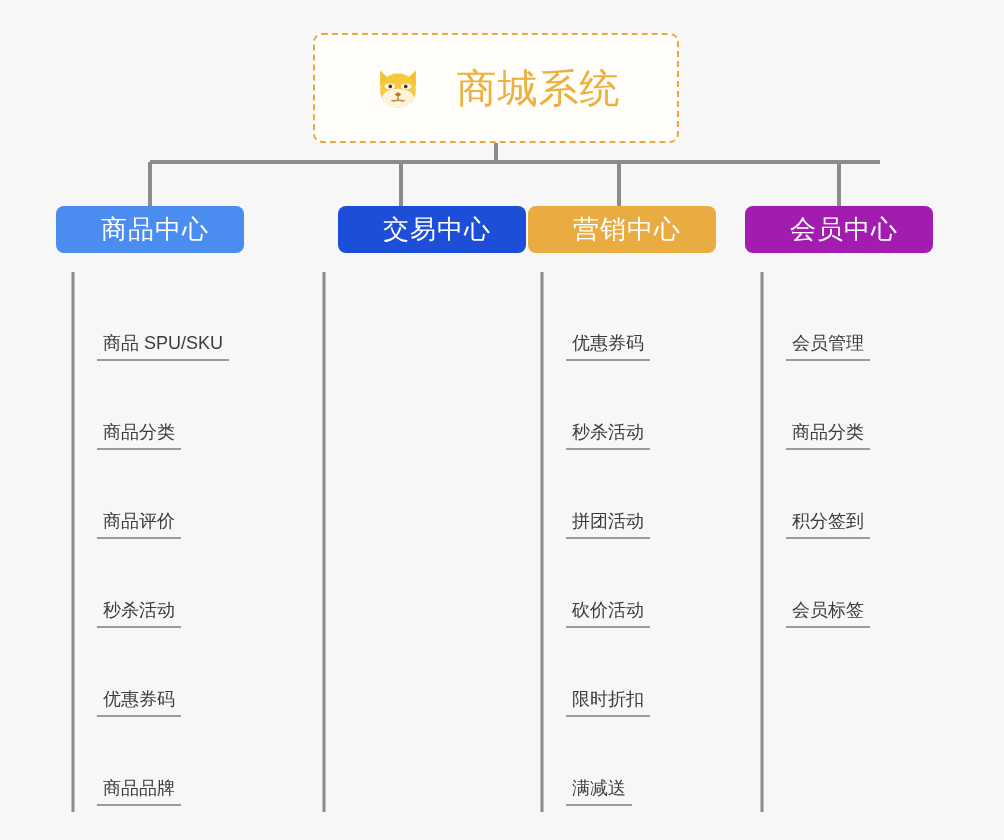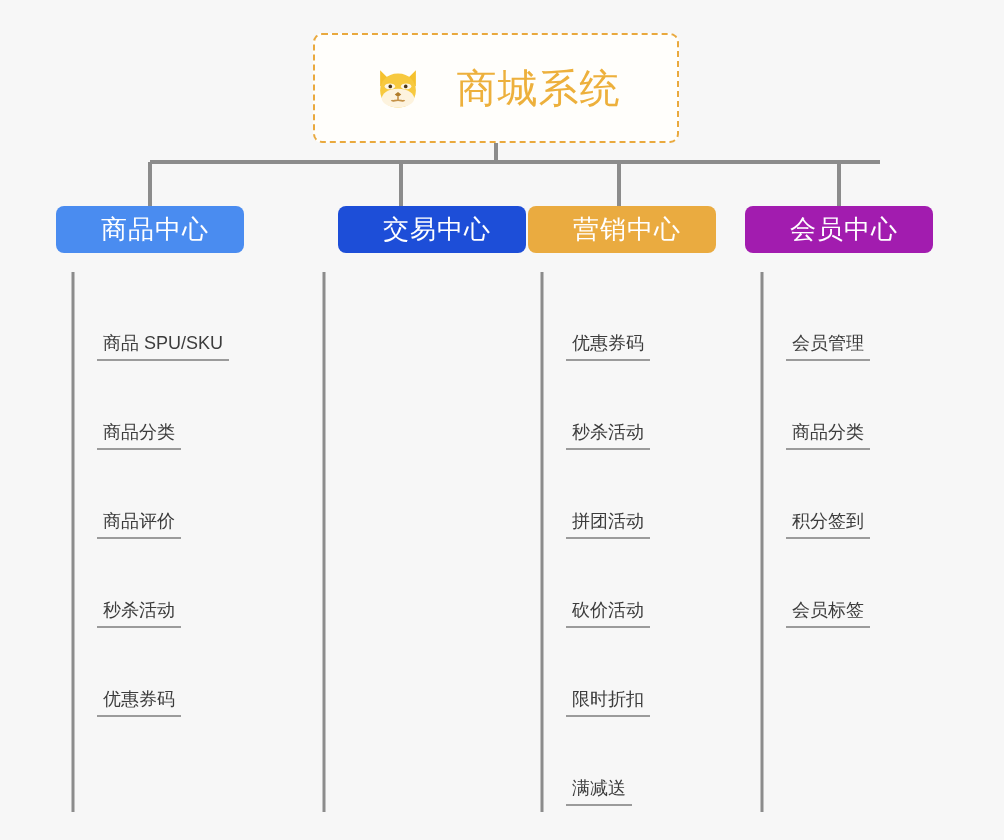--- a/index.html
+++ b/index.html
@@ -187,20 +187,23 @@
       </div>
     <div class="leaf-item">
         <span class="leaf-label">商品评价</span>
       </div>
     <div class="leaf-item">
         <span class="leaf-label">秒杀活动</span>
       </div>
     <div class="leaf-item">
         <span class="leaf-label">优惠券码</span>
       </div>
+    <div class="leaf-item">
+        <span class="leaf-label">商品品牌</span>
+      </div>
   </div>
 
 
   <div class="leaf-col col-2">
     <div class="leaf-item">
         <span class="leaf-label">优惠券码</span>
       </div>
     <div class="leaf-item">
         <span class="leaf-label">秒杀活动</span>
       </div>

